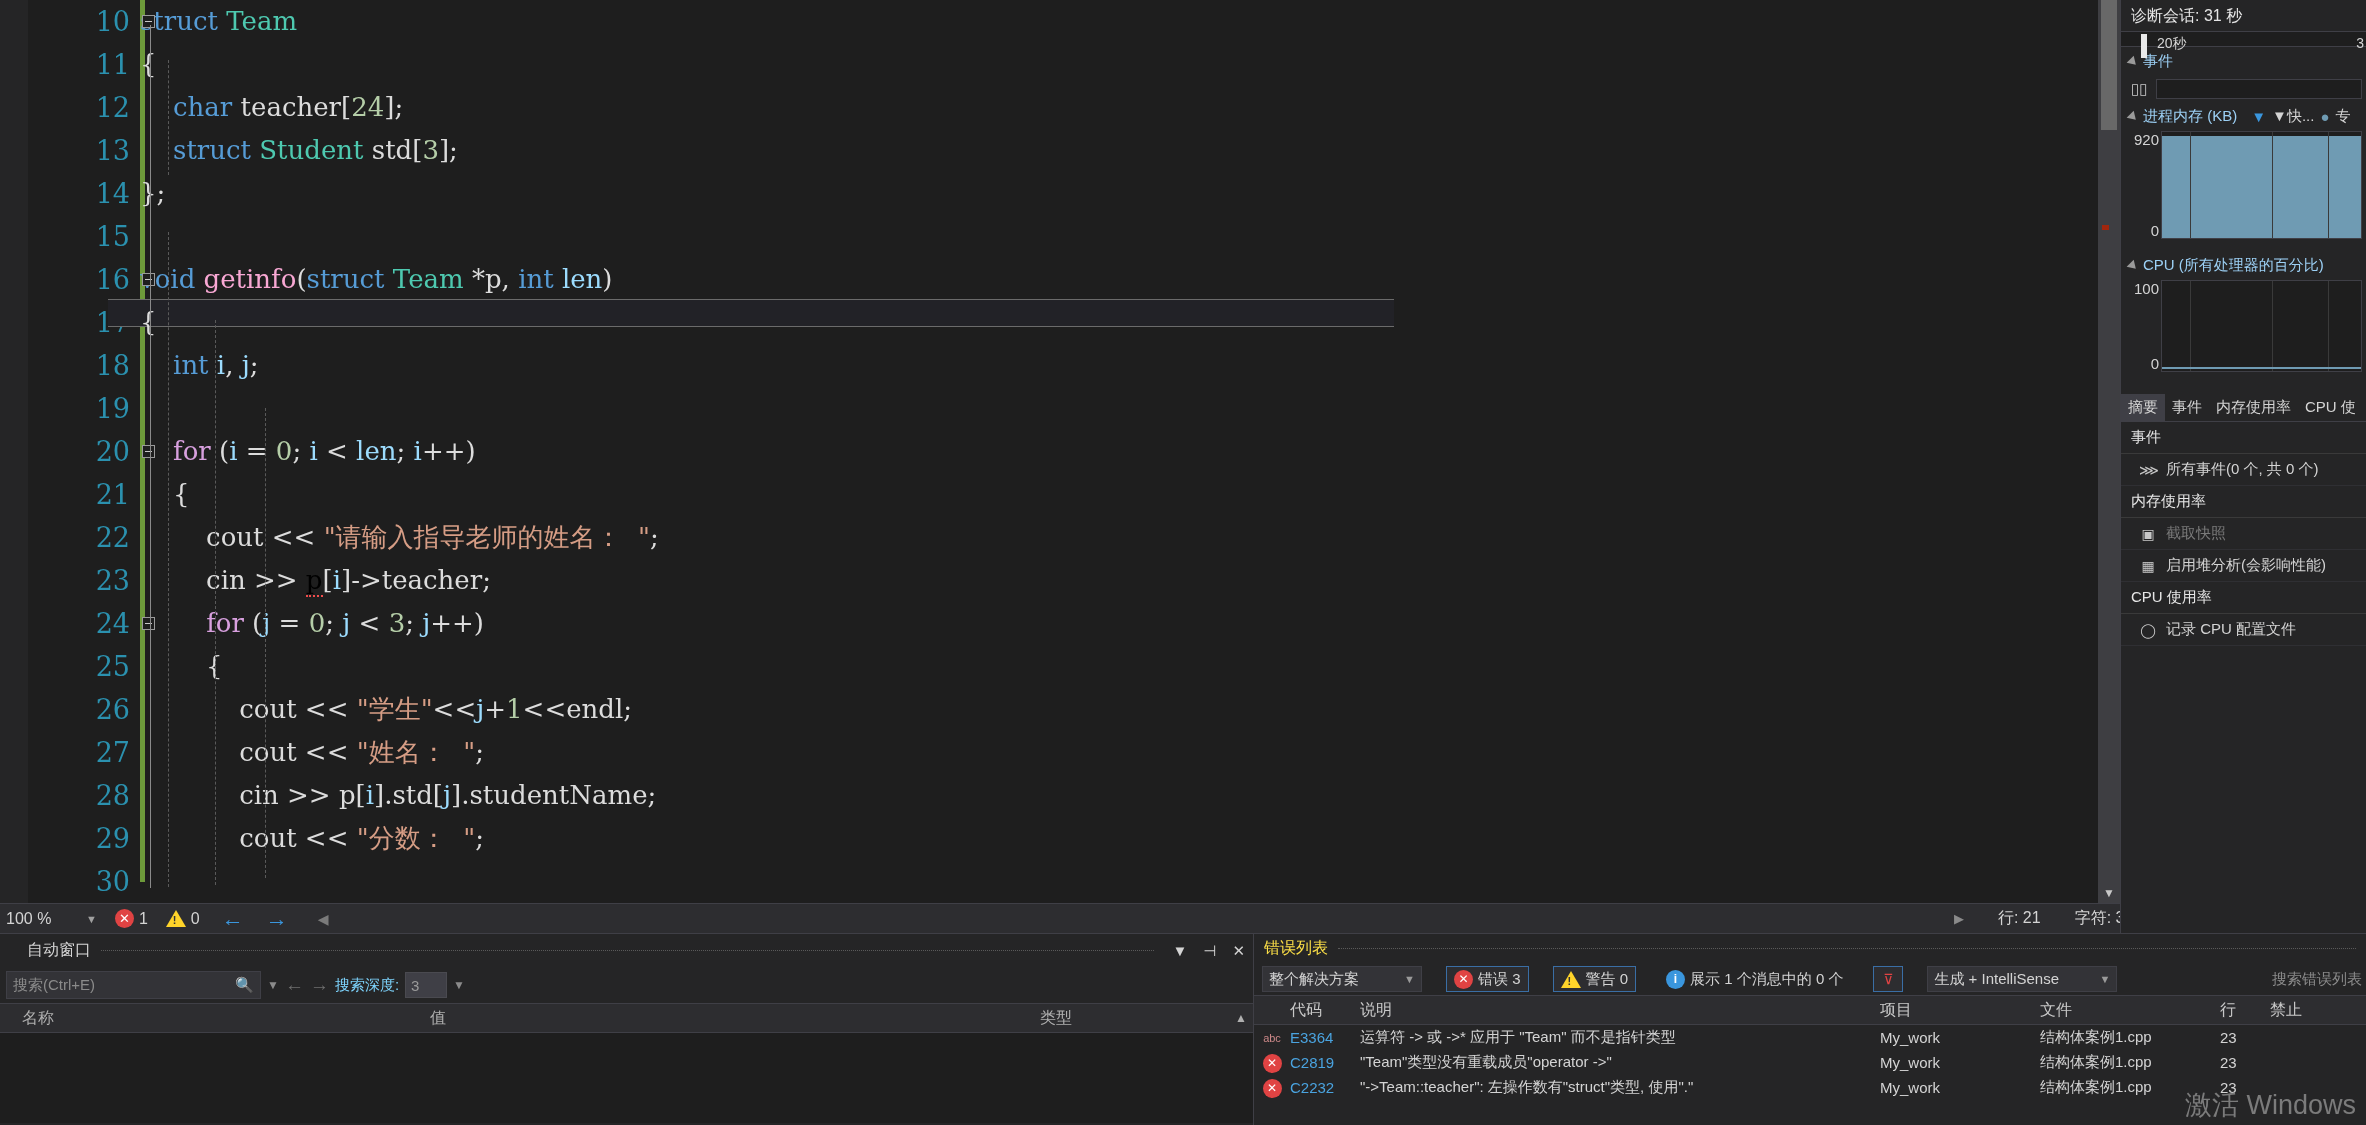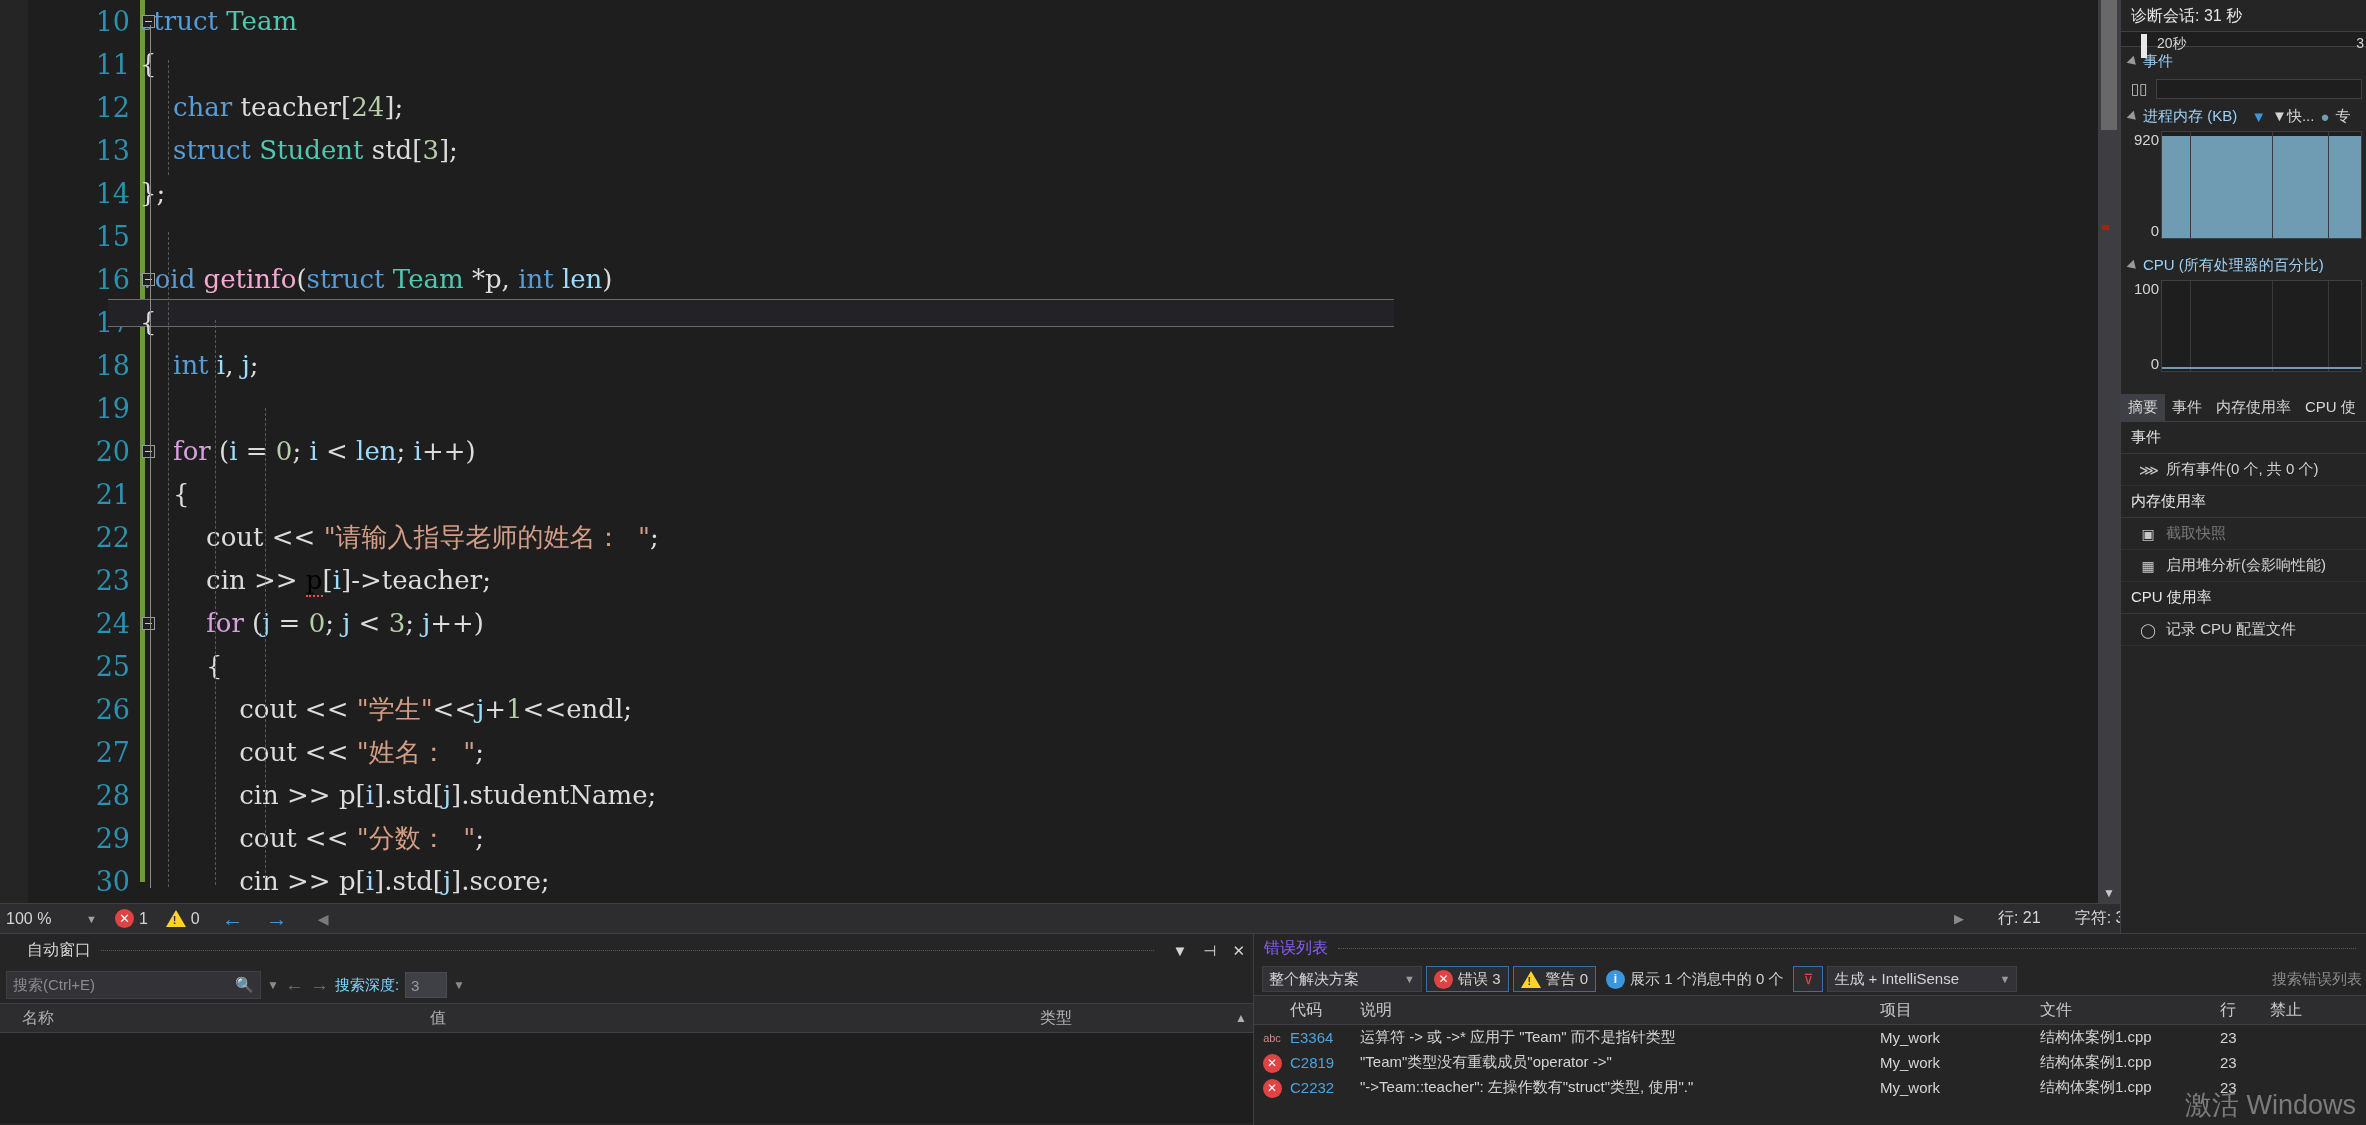--- a/index.html
+++ b/index.html
@@ -85,24 +85,24 @@
                justify-content:space-between; }
   .depthbox { width:42px; height:26px; background:#3f3f46; border:1px solid #4a4a50; color:#9a9a9a;
               font-size:15px; display:flex; align-items:center; padding-left:5px; }
   #autos-cols { height:30px; display:flex; align-items:center; color:#b0b0b0; font-size:16px;
                 border-top:1px solid #3f3f46; border-bottom:1px solid #3f3f46; background:#2d2d30; }
   #autos-body { height:90px; background:#1e1e1e; }
 
   
   #errlist { position:absolute; left:1253px; top:933px; width:1113px; height:192px;
              background:#252526; border-top:1px solid #3f3f46; border-left:1px solid #3f3f46;}
-  #err-head { height:29px; display:flex; align-items:center; color:#8b5cf6; font-size:16px;
+  #err-head { height:29px; display:flex; align-items:center; color:#fde047; font-size:16px;
               padding-left:10px; }
   #err-dots { flex:1; height:1px; margin:0 10px; border-top:1px dotted #5a5a5a; }
-  #err-toolbar { height:32px; display:flex; align-items:center; gap:4px; padding-left:8px;
+  #err-toolbar { height:32px; display:flex; align-items:center; gap:24px; padding-left:8px;
                  color:#d4d4d4; font-size:15px; }
   .combo { height:26px; background:#333337; border:1px solid #3f3f46; color:#d4d4d4;
            display:flex; align-items:center; justify-content:space-between; padding:0 6px; font-size:15px; }
   .tglbtn { height:26px; border:1px solid #3a6ea5; background:#2d2d30; display:flex; align-items:center;
             gap:5px; padding:0 7px; color:#d4d4d4; font-size:15px; }
   .plainbtn { height:26px; display:flex; align-items:center; gap:5px; padding:0 6px; color:#d4d4d4; font-size:15px;}
   #err-search { position:absolute; right:4px; top:36px; color:#8b8b8b; font-size:15px; }
   #err-cols { height:30px; display:flex; align-items:center; background:#2d2d30;
               border-top:1px solid #3f3f46; border-bottom:1px solid #3f3f46;
               color:#c8c8c8; font-size:16px; }
@@ -245,21 +245,20 @@
         <div class="crow"><span class="plain">    </span><span class="kwc">for</span><span class="plain"> (</span><span class="var">i</span><span class="plain"> = </span><span class="num">0</span><span class="plain">; </span><span class="var">i</span><span class="plain"> &lt; </span><span class="var">len</span><span class="plain">; </span><span class="var">i</span><span class="plain">++)</span></div>
         <div class="crow"><span class="plain">    {</span></div>
         <div class="crow"><span class="plain">        cout &lt;&lt; </span><span class="str">"请输入指导老师的姓名：  "</span><span class="plain">;</span></div>
         <div class="crow"><span class="plain">        cin &gt;&gt; </span><span class="squig">p</span><span class="plain">[</span><span class="var">i</span><span class="plain">]-&gt;teacher;</span></div>
         <div class="crow"><span class="plain">        </span><span class="kwc">for</span><span class="plain"> (</span><span class="var">j</span><span class="plain"> = </span><span class="num">0</span><span class="plain">; </span><span class="var">j</span><span class="plain"> &lt; </span><span class="num">3</span><span class="plain">; </span><span class="var">j</span><span class="plain">++)</span></div>
         <div class="crow"><span class="plain">        {</span></div>
         <div class="crow"><span class="plain">            cout &lt;&lt; </span><span class="str">"学生"</span><span class="plain">&lt;&lt;</span><span class="var">j</span><span class="plain">+</span><span class="num">1</span><span class="plain">&lt;&lt;endl;</span></div>
         <div class="crow"><span class="plain">            cout &lt;&lt; </span><span class="str">"姓名：  "</span><span class="plain">;</span></div>
         <div class="crow"><span class="plain">            cin &gt;&gt; p[</span><span class="var">i</span><span class="plain">].std[</span><span class="var">j</span><span class="plain">].studentName;</span></div>
         <div class="crow"><span class="plain">            cout &lt;&lt; </span><span class="str">"分数：  "</span><span class="plain">;</span></div>
-        <div class="crow"><span class="plain">            cin &gt;&gt; p[</span><span class="var">i</span><span class="plain">].std[</span><span class="var">j</span><span class="plain">].score;</span></div>
       </div>
 
     <div id="vscroll">
       <div id="vscroll-up">▲</div>
       <div id="vscroll-thumb"></div>
       <div class="mark-err" style="top:225px"></div>
       <div id="vscroll-down">▼</div>
     </div>
   <div class="collapse" style="left: 142px; top: 15px;"></div>
       <div class="collapse" style="left: 142px; top: 273px;"></div>

